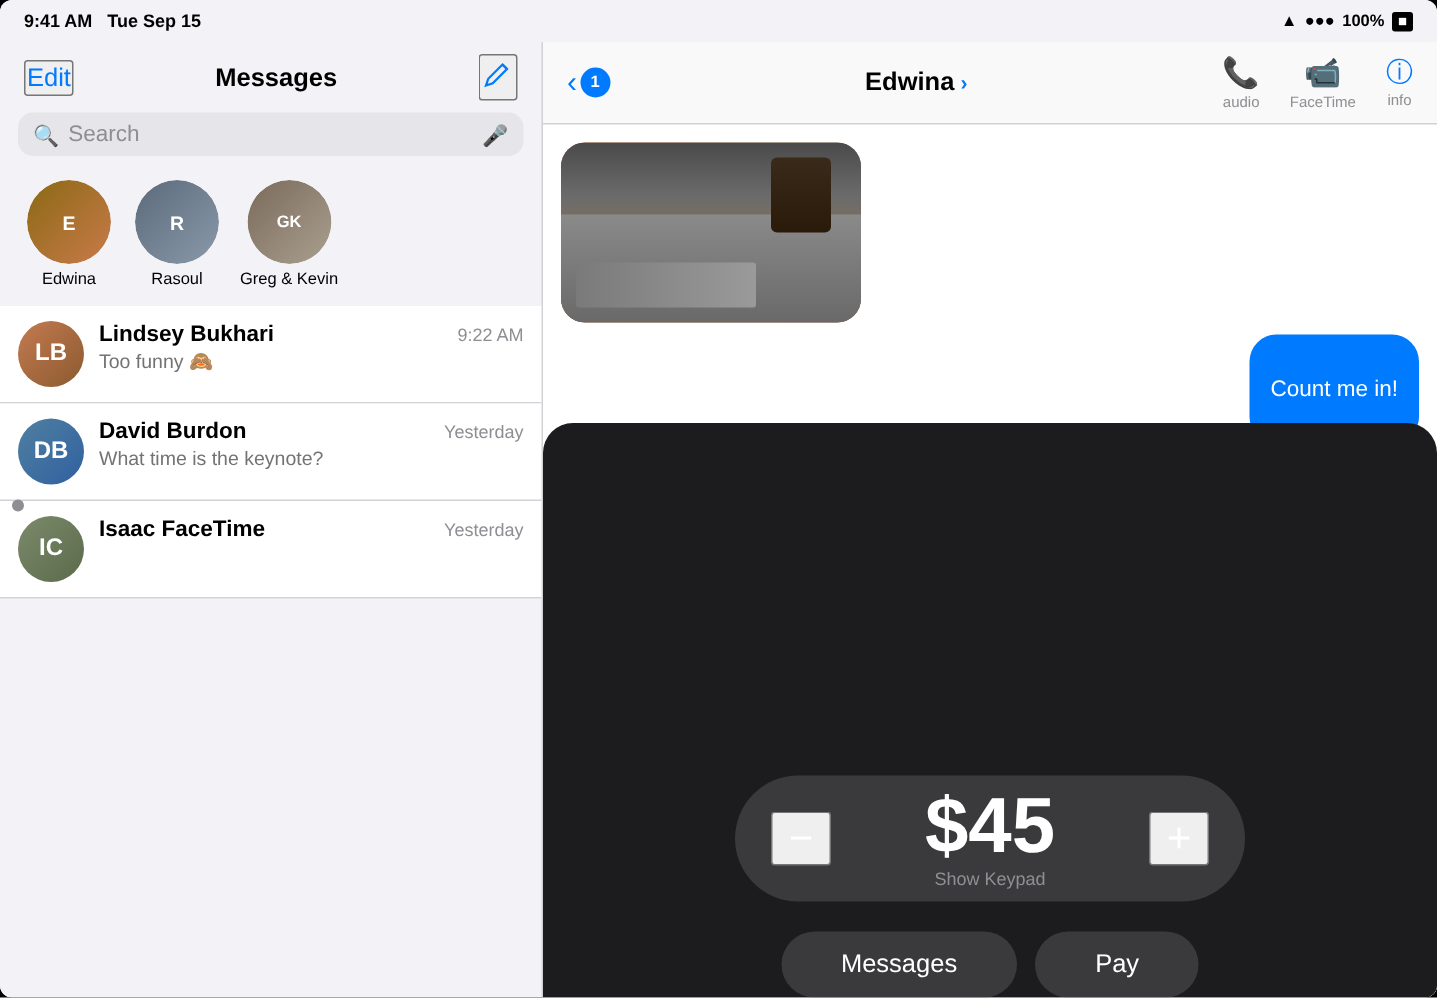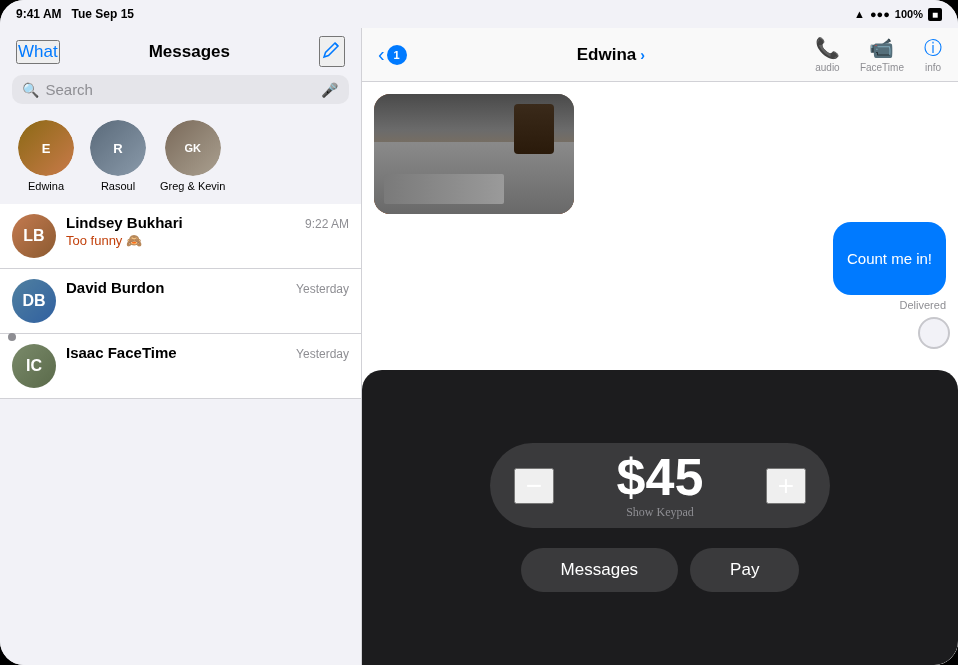--- a/index.html
+++ b/index.html
@@ -10,21 +10,21 @@
       font-family: -apple-system, BlinkMacSystemFont, 'SF Pro Text', 'Helvetica Neue', sans-serif;
       overflow: hidden;
       position: relative;
     }
 
     
     .ipad-frame {
       width: 958px;
       height: 665px;
       background: #f2f2f7;
-      border-radius: 24px;
+      border-radius: 8px;
       overflow: hidden;
       position: relative;
     }
 
     
     .status-bar {
       position: absolute;
       top: 0; left: 0; right: 0;
       height: 28px;
       background: #f2f2f7;
@@ -132,21 +132,21 @@
       border-radius: 50%;
       display: flex;
       align-items: center;
       justify-content: center;
       font-size: 16px;
       font-weight: 600;
       color: #fff;
     }
     .msg-content { flex: 1; min-width: 0; }
     .msg-name { font-size: 15px; font-weight: 600; color: #000; }
-    .msg-preview { font-size: 13px; color: #c2410c; white-space: nowrap; overflow: hidden; text-overflow: ellipsis; }
+    .msg-preview { font-size: 13px; color: #737373; white-space: nowrap; overflow: hidden; text-overflow: ellipsis; }
     .msg-time { font-size: 12px; color: #8e8e93; white-space: nowrap; }
     .msg-header { display: flex; justify-content: space-between; align-items: baseline; margin-bottom: 2px; }
 
     
     .chat-panel {
       flex: 1;
       background: #fff;
       display: flex;
       flex-direction: column;
       height: 100%;
@@ -286,27 +286,27 @@
       justify-content: center;
       font-size: 20px;
     }
 
     
     .apple-pay-overlay {
       position: absolute;
       bottom: 0;
       left: 0;
       right: 0;
-      height: 295px;
+      height: 383px;
       background: #1c1c1e;
       border-radius: 20px 20px 0 0;
       display: flex;
       flex-direction: column;
       align-items: center;
-      justify-content: center;
+      justify-content: flex-end;
       gap: 20px;
       z-index: 200;
     }
 
     .pay-amount-row {
       display: flex;
       align-items: center;
       background: #3a3a3c;
       border-radius: 50px;
       padding: 8px 24px;
@@ -332,21 +332,20 @@
     .pay-amount-value {
       color: #fff;
       font-size: 52px;
       font-weight: 700;
       line-height: 1;
     }
     .pay-show-keypad {
       color: #8e8e93;
       font-size: 12px;
       margin-top: 2px;
-      font-family: Liberation Serif, serif;
     }
     .pay-plus-btn {
       color: #fff;
       font-size: 28px;
       font-weight: 300;
       flex: 0 0 40px;
       display: flex;
       align-items: center;
       justify-content: center;
       cursor: pointer;
@@ -407,21 +406,21 @@
       <span>100%</span>
       <span style="background:#000;color:#fff;padding:1px 4px;border-radius:2px;font-size:10px;">■</span>
     </div>
   </div>
 
   <div class="main-content">
 
     <div class="sidebar">
 
       <div class="sidebar-header">
-        <button class="sidebar-edit-btn">What</button>
+        <button class="sidebar-edit-btn">Edit</button>
         <span class="sidebar-title">Messages</span>
         <button class="sidebar-compose-btn">
           <svg width="22" height="22" viewBox="0 0 22 22" fill="none" xmlns="http://www.w3.org/2000/svg">
             <path d="M3 19L7.5 17.5L17 8L14 5L4.5 14.5L3 19Z" stroke="#007aff" stroke-width="1.5" fill="none"></path>
             <path d="M14 5L17 8" stroke="#007aff" stroke-width="1.5"></path>
           </svg>
         </button>
       </div>
 
       <div class="search-bar">
@@ -474,20 +473,21 @@
 
         <div class="message-item">
           <div class="msg-avatar-placeholder" style="background: linear-gradient(135deg, #5080a0, #3060a0);">
             DB
           </div>
           <div class="msg-content">
             <div class="msg-header">
               <span class="msg-name">David Burdon</span>
               <span class="msg-time">Yesterday</span>
             </div>
+            <div class="msg-preview">What time is the keynote?</div>
           </div>
         </div>
 
         <div class="message-item">
           <div class="msg-avatar-placeholder" style="background: linear-gradient(135deg, #7a8a6a, #5a6a4a);">
             IC
           </div>
           <div class="msg-content">
             <div class="msg-header">
               <span class="msg-name">Isaac FaceTime</span>

